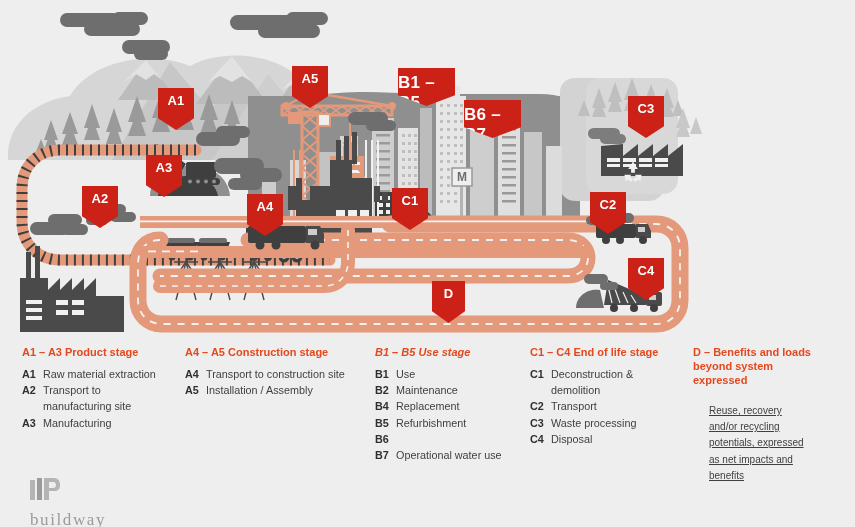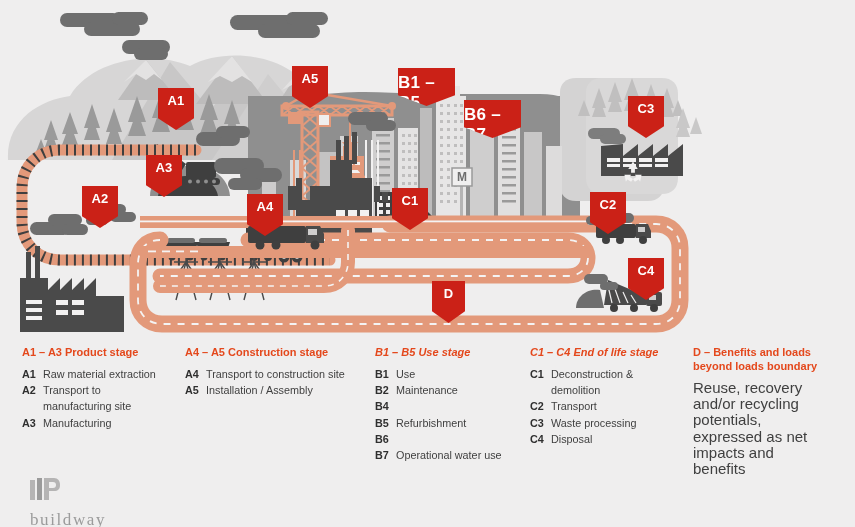--- a/index.html
+++ b/index.html
@@ -39,21 +39,21 @@
     display:flex;align-items:flex-start;
     font-size:10.8px;line-height:16.2px;color:#3f3f3f;
     margin-bottom:0;
   }
   .entry .code{
     font-weight:bold;color:#2f2f2f;
     min-width:21px;flex:0 0 21px;
   }
   .entry .lbl{flex:1;}
   .paragraph{
-    font-size:15px;line-height:16.2px;color:#3f3f3f;margin:0;
+    font-size:10px;line-height:16.2px;color:#3f3f3f;margin:16px;text-decoration:underline;
   }
 
   
   #logo{position:absolute;left:30px;top:478px;width:110px;height:40px;}
   #logo .mark{display:block;}
   #logo .word{
     font-size:17px;color:#9b9b9b;letter-spacing:1.6px;
     margin-top:8px;font-family:Liberation Serif, serif;
   }
 </style>
@@ -669,57 +669,58 @@
         <li class="entry">
           <span class="code">B1</span>
           <span class="lbl">Use</span>
         </li>
         <li class="entry">
           <span class="code">B2</span>
           <span class="lbl">Maintenance</span>
         </li>
         <li class="entry">
           <span class="code">B4</span>
+          <span class="lbl">Replacement</span>
         </li>
         <li class="entry">
           <span class="code">B5</span>
           <span class="lbl">Refurbishment</span>
         </li>
         <li class="entry">
           <span class="code">B6</span>
         </li>
         <li class="entry">
           <span class="code">B7</span>
           <span class="lbl">Operational water use</span>
         </li>
       </ul>
     </div>
     <div class="col" style="left: 530px; width: 155px;">
-      <div class="col-title" style="color: rgb(228, 72, 28); font-style: italic;">C1 – C4 End of life stage</div>
+      <div class="col-title" style="color: rgb(228, 72, 28);">C1 – C4 End of life stage</div>
       <ul class="entries">
         <li class="entry">
           <span class="code">C1</span>
           <span class="lbl">Deconstruction &amp; demolition</span>
         </li>
         <li class="entry">
           <span class="code">C2</span>
           <span class="lbl">Transport</span>
         </li>
         <li class="entry">
           <span class="code">C3</span>
           <span class="lbl">Waste processing</span>
         </li>
         <li class="entry">
           <span class="code">C4</span>
           <span class="lbl">Disposal</span>
         </li>
       </ul>
     </div>
     <div class="col" style="left: 693px; width: 135px;">
-      <div class="col-title" style="color: rgb(228, 72, 28);">D – Benefits and loads beyond loads boundary</div>
+      <div class="col-title" style="color: rgb(228, 72, 28);">D – Benefits and loads beyond system expressed</div>
       <p class="paragraph">Reuse, recovery and/or recycling potentials, expressed as net impacts and benefits</p>
     </div>
   </div>
 
 <div id="logo">
   <svg class="mark" width="30" height="24" viewBox="0 0 30 24">
     <rect x="0" y="2" width="5" height="20" fill="#b5b4b4"></rect>
     <rect x="7" y="0" width="5" height="22" fill="#9b9b9b"></rect>
     <path d="M14 0 L24 0 C28 0 30 3 30 7 C30 11 28 13 24 13 L19 13 L19 22 L14 22 Z" fill="#b5b4b4"></path>
     <path d="M19 4 L23 4 C25 4 26 5 26 7 C26 9 25 10 23 10 L19 10 Z" fill="#efeeee"></path>

